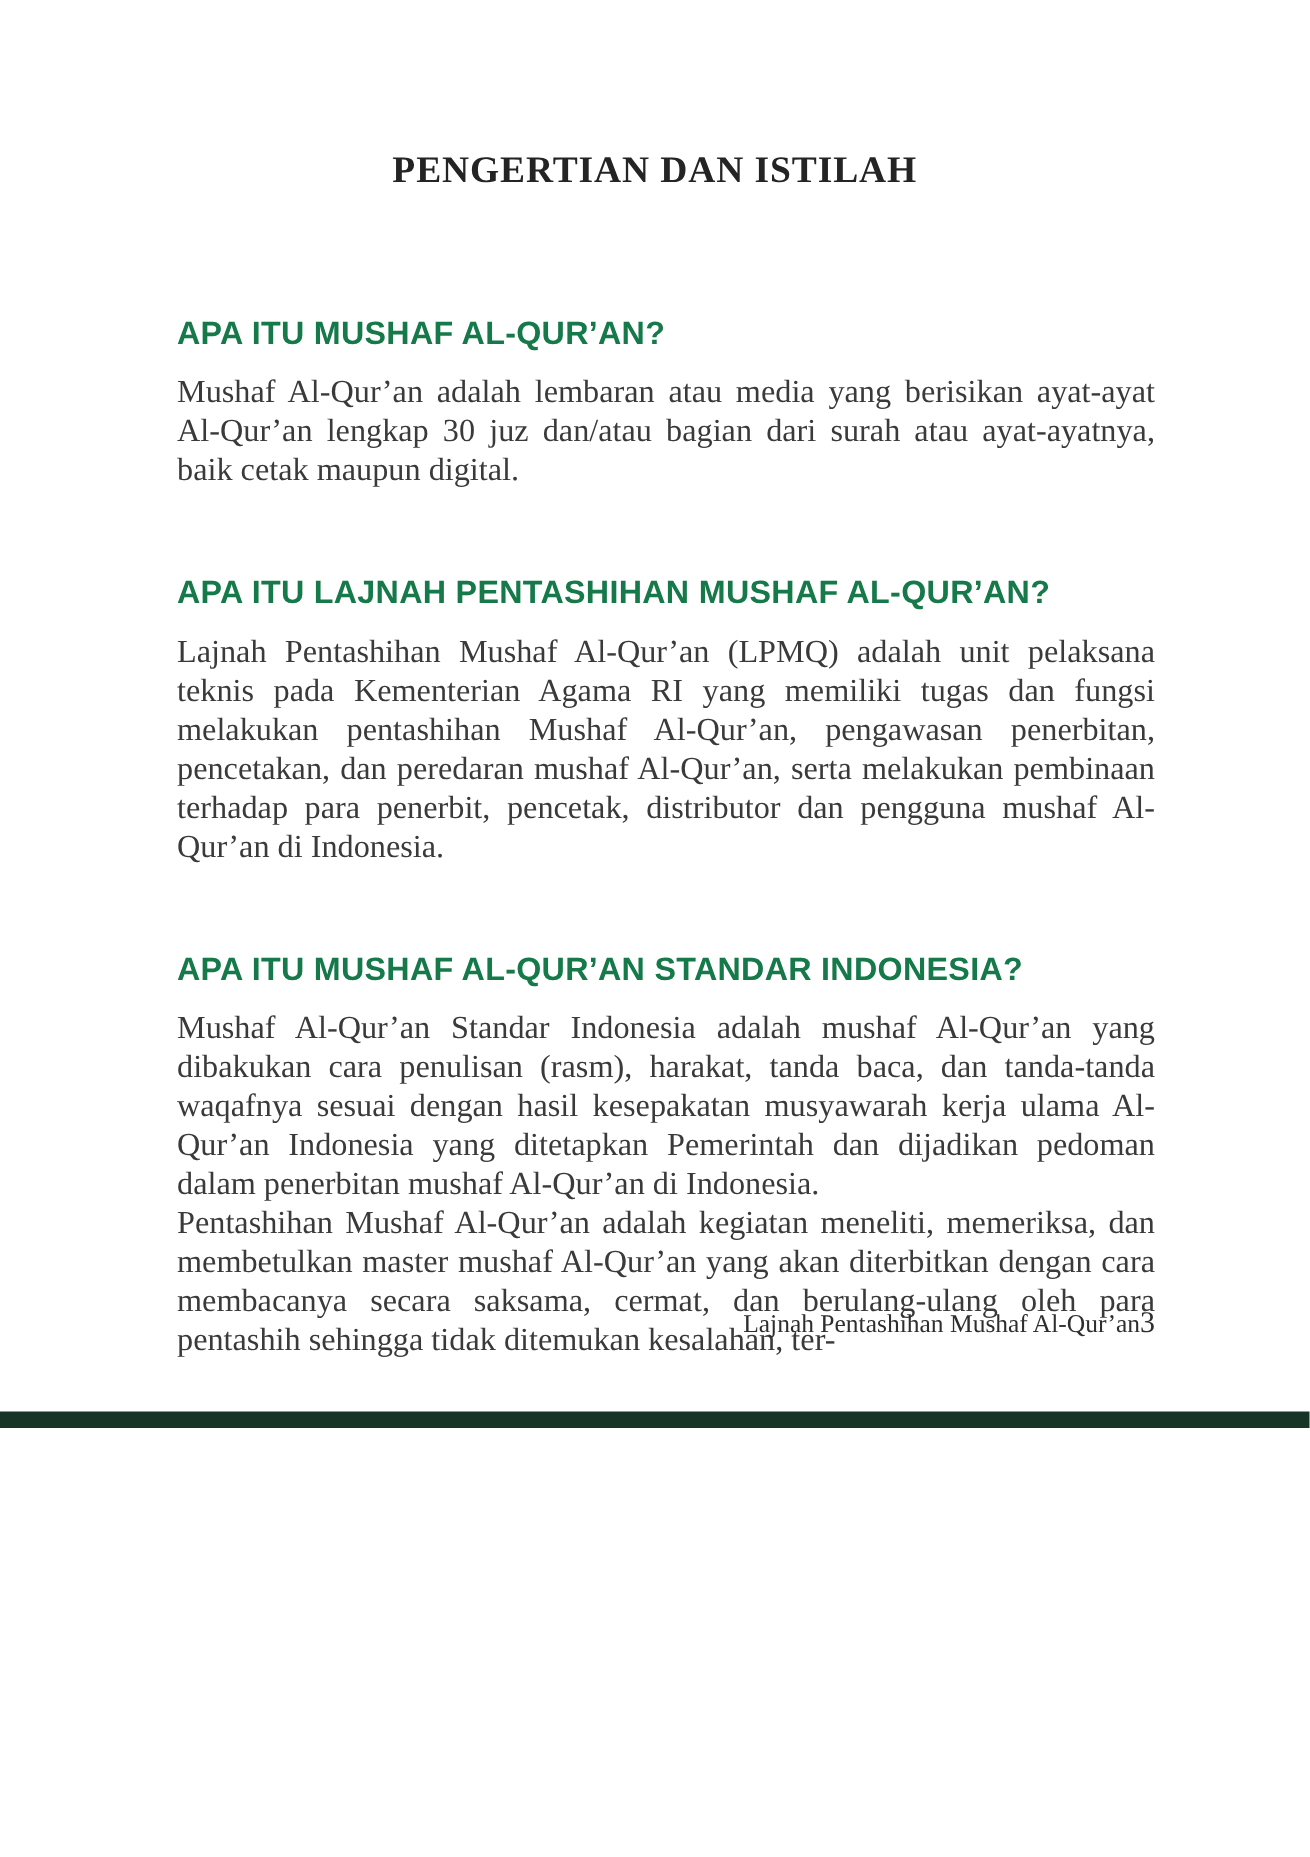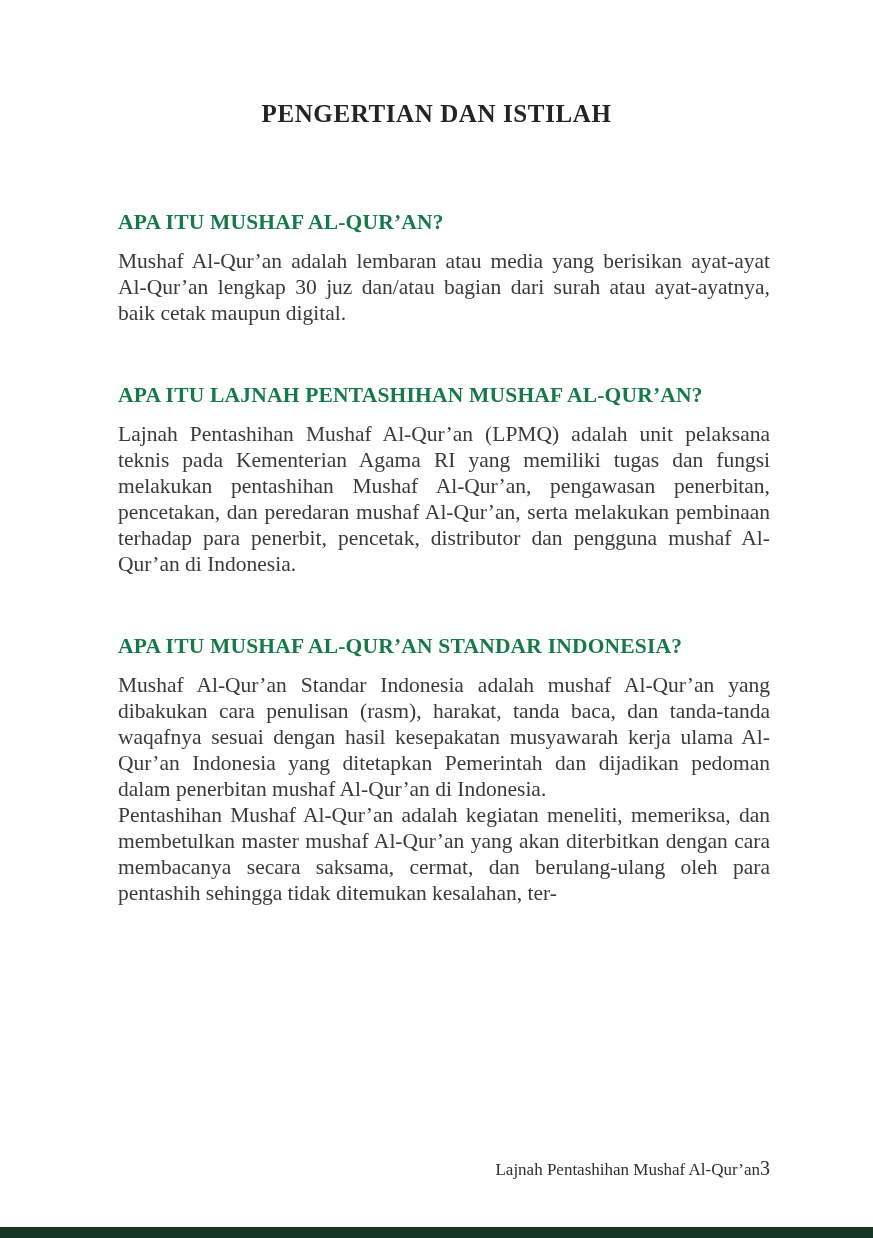--- a/index.html
+++ b/index.html
@@ -11,21 +11,21 @@
     height: 1238px;
     background: #ffffff;
     position: relative;
     overflow: hidden;
     font-family: "Liberation Serif", serif;
     color: #333333;
   }
   .page {
     position: relative;
     width: 873px;
-    height: 1238px;
+    height: 952px;
     box-sizing: border-box;
   }
   .title {
     margin: 0;
     padding-top: 100px;
     text-align: center;
     font-size: 25px;
     font-weight: bold;
     letter-spacing: 0.6px;
     color: #242424;
@@ -34,21 +34,21 @@
   .content {
     padding: 0 103px 0 118px;
   }
   .section { margin: 0; }
   .section-heading {
     margin: 57px 0 13px 0;
     font-size: 21.5px;
     font-weight: bold;
     letter-spacing: 0.2px;
     color: #15794a;
-    font-family: Liberation Serif, serif;
+    font-family: Liberation Sans, sans-serif;
   }
   .section:first-of-type .section-heading {
     margin-top: 82px;
   }
   .section-body {
     margin: 0;
     font-size: 21.5px;
     line-height: 26px;
     text-align: justify;
     color: #3a3a3a;

